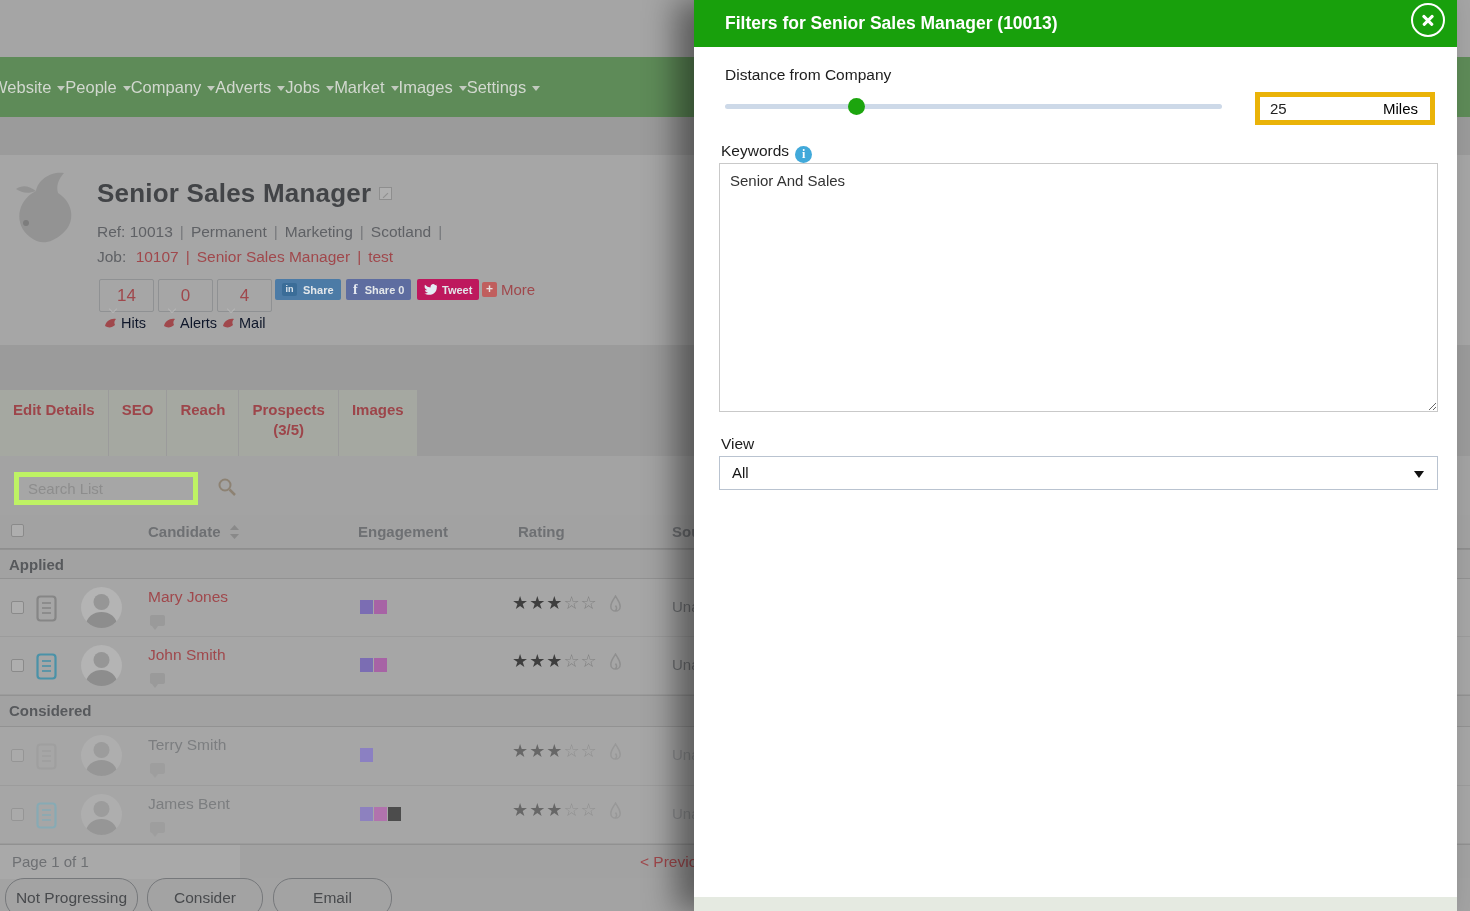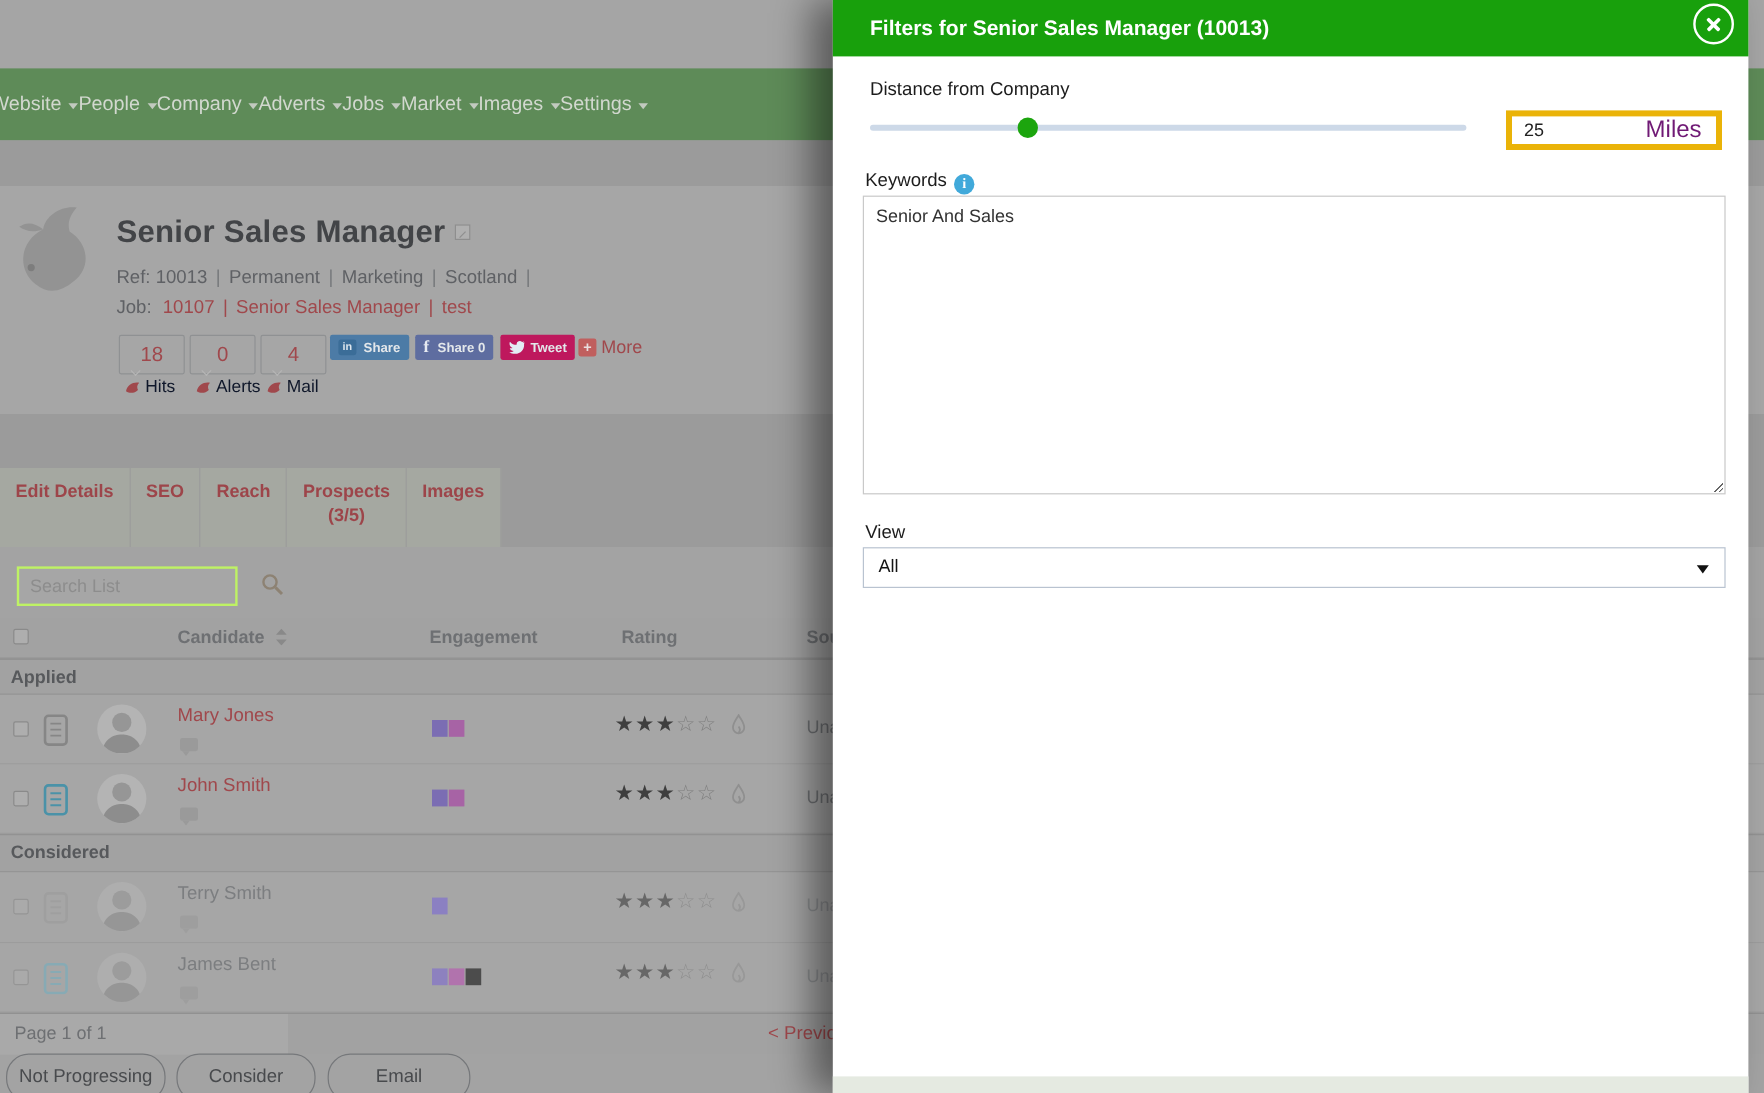--- a/index.html
+++ b/index.html
@@ -39,21 +39,21 @@
   #btn-more-lbl { left:501px; top:126px; font-size:15px; color:#a0484c; cursor:pointer; }
   #band2 { left:0; top:345px; width:1470px; height:45px; background:#9b9b9b; }
   #tabzone { left:0; top:390px; width:1470px; height:66px; background:#9b9b9b; }
   #tabbar { position:absolute; left:0; top:0; height:66px; display:flex; }
   .tab { background:#a5a8a1; border-right:1px solid #9b9b9b; padding:11px 13px 0 13px; text-align:center; color:#9d454a; font-size:15px; font-weight:bold; cursor:pointer; }
   .tab.active { background:#b2b4ae; }
   .tab.active .tab-label, .tab.active .tab-count { text-decoration:underline; }
   .tab-count { margin-top:3px; }
   #content { left:0; top:456px; width:1470px; height:455px; background:#a3a3a3; }
   #searchrow { left:0; top:0; width:1470px; height:59px; }
-  #searchinput { position:absolute; left:14px; top:16px; width:184px; height:33px; background:#a6a6a6; border:2px solid #bef264; font-size:15px; color:#5c5e60; padding:0 9px; font-family:"Liberation Sans",sans-serif; }
+  #searchinput { position:absolute; left:14px; top:16px; width:184px; height:33px; background:#a6a6a6; border:5px solid #bef264; font-size:15px; color:#5c5e60; padding:0 9px; font-family:"Liberation Sans",sans-serif; }
   #searchinput::placeholder { color:#8d8d8d; }
   #searchicon { position:absolute; left:217px; top:21px; cursor:pointer; }
   #thead { left:0; top:59px; width:1470px; height:34px; background:#a2a2a2; border-bottom:1px solid #8e8e8e; }
   .th { position:absolute; top:8px; font-size:15px; font-weight:bold; color:#6e7073; }
   .cb { position:absolute; width:13px; height:13px; appearance:none; -webkit-appearance:none; border:1px solid #8a8a8a; background:#aeaeae; border-radius:2px; cursor:pointer; }
   .groupband { left:0; width:1470px; background:#a2a2a2; border-top:1px solid #929292; border-bottom:1px solid #929292; font-size:15px; font-weight:bold; color:#57595c; }
   .groupband span { position:absolute; left:9px; top:6px; }
   .row { left:0; width:1470px; background:#a6a6a6; border-bottom:1px solid #9c9c9c; }
   .doc { position:absolute; left:36px; top:16px; cursor:pointer; }
   .avatar { position:absolute; left:81px; top:8px; width:41px; height:41px; border-radius:50%; background:#b4b4b4; overflow:hidden; cursor:pointer; }
@@ -84,21 +84,21 @@
   #modal-close { position:absolute; right:12px; top:3px; width:34px; height:34px; border:2px solid #ffffff; border-radius:50%; cursor:pointer; }
   #modal-close .xbar { position:absolute; left:8px; top:14px; width:14px; height:2.5px; background:#fff; border-radius:1px; }
   #modal-close .xbar.a { transform:rotate(45deg); }
   #modal-close .xbar.b { transform:rotate(-45deg); }
   .mlabel { position:absolute; font-size:15.5px; color:#1c1c1c; }
   #dist-label { left:31px; top:66px; }
   #slider-track { position:absolute; left:31px; top:104px; width:497px; height:5px; background:#cdd9e8; border-radius:3px; cursor:pointer; }
   #slider-handle { position:absolute; top:-6px; width:17px; height:17px; border-radius:50%; background:#1ca50e; cursor:grab; }
   #miles-box { position:absolute; left:561px; top:92px; width:180px; height:33px; border:5px solid #eab308; display:flex; align-items:center; }
   #miles-input { border:none; outline:none; width:110px; font-size:15px; color:#222; padding-left:10px; background:transparent; font-family:"Liberation Sans",sans-serif; }
-  #miles-unit { margin-left:auto; padding-right:12px; font-size:20px; color:#701a75; }
+  #miles-unit { margin-left:auto; padding-right:12px; font-size:15px; color:#000000; }
   #kw-label { left:27px; top:142px; }
   .info-ico { display:inline-block; width:17px; height:17px; border-radius:50%; background:#41a9da; color:#fff; font-size:12px; font-weight:bold; font-family:"Liberation Serif",serif; text-align:center; line-height:17px; margin-left:6px; position:relative; top:2px; cursor:pointer; }
   #kw-textarea { position:absolute; left:25px; top:163px; width:719px; height:249px; border:1px solid #c9c9c9; resize:both; font-size:15px; color:#333; padding:8px 10px; font-family:"Liberation Sans",sans-serif; outline:none; }
   #view-label { left:27px; top:435px; }
   #view-select { position:absolute; left:25px; top:456px; width:719px; height:34px; border:1px solid #b9c3d0; background:#fff; cursor:pointer; }
   #view-value { position:absolute; left:12px; top:7px; font-size:15px; color:#141414; }
   #view-arrow { position:absolute; right:13px; top:14px; width:0; height:0; border-left:5px solid transparent; border-right:5px solid transparent; border-top:7px solid #111; }
   #modal-footer { position:absolute; left:0; bottom:0; width:100%; height:14px; background:#e5eae1; }
 </style>
 </head>
@@ -155,21 +155,21 @@
     </svg>
     <div id="jobtitle" class="abs"><span>Senior Sales Manager</span><span class="edit-ico"></span></div>
     <div id="meta1" class="abs">
       <span>Ref: 10013</span><span class="sep">|</span><span>Permanent</span><span class="sep">|</span><span>Marketing</span><span class="sep">|</span><span>Scotland</span><span class="sep">|</span>
     </div>
     <div id="meta2" class="abs">
       <span>Job:</span>
       <a style="margin-left:5px;">10107</a><span class="sep2">|</span><a>Senior Sales Manager</a><span class="sep2">|</span><a>test</a>
     </div>
 
-    <div class="countbox abs" style="left:99px;">18</div>
+    <div class="countbox abs" style="left:99px;">14</div>
     <div class="countbox abs" style="left:158px;">0</div>
     <div class="countbox abs" style="left:217px;">4</div>
 
     <span class="statlbl" style="left:104px;">
         <i class="mini-caret"></i>
         <svg width="14" height="12" viewBox="0 0 14 12">
           <path d="M1 9 C2 4 7 1 12 2 C10 4 10 6 11 8 C8 11 4 11 1 9 Z" fill="#a0484c"></path>
         </svg>
         <span>Hits</span>
       </span>

